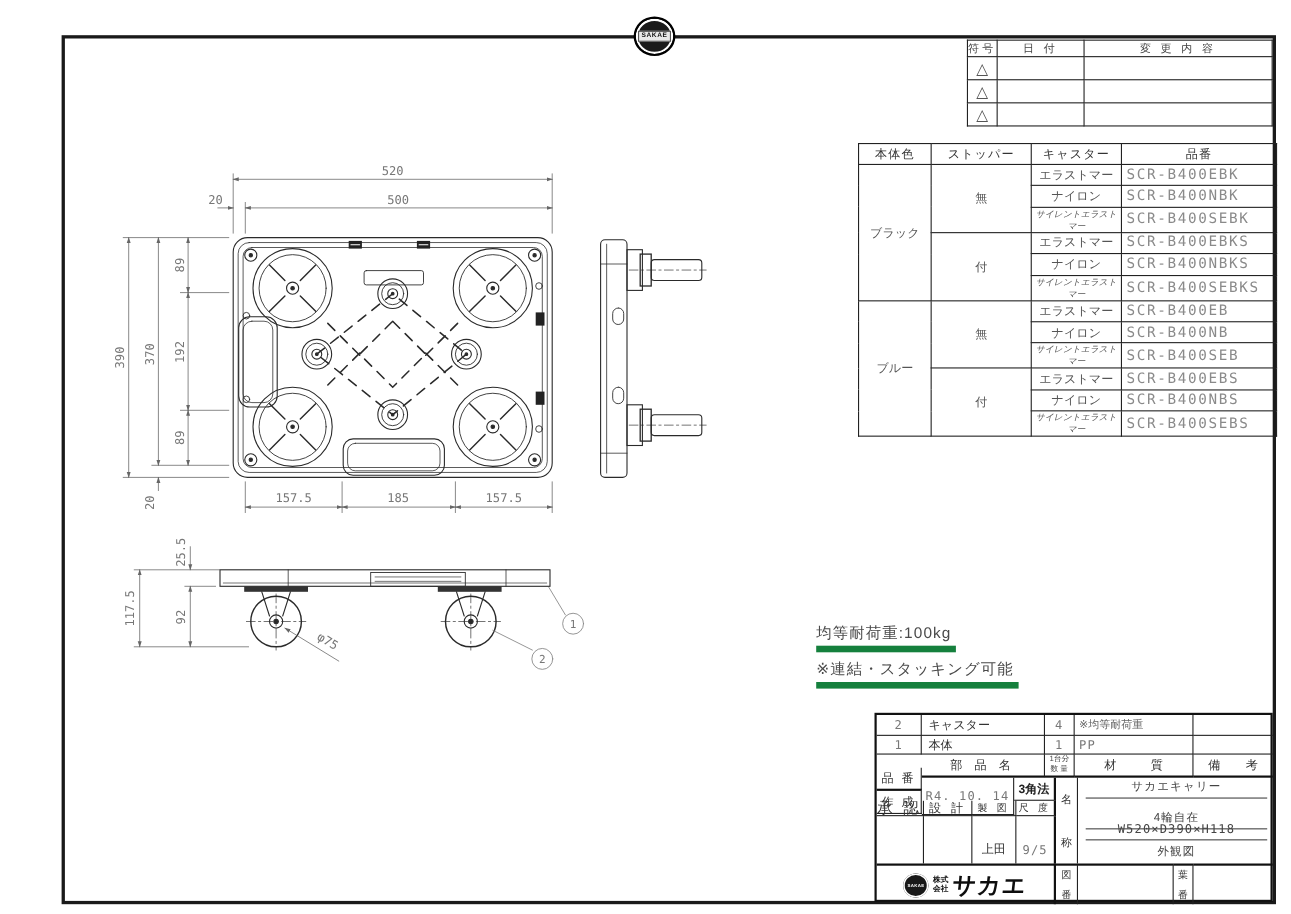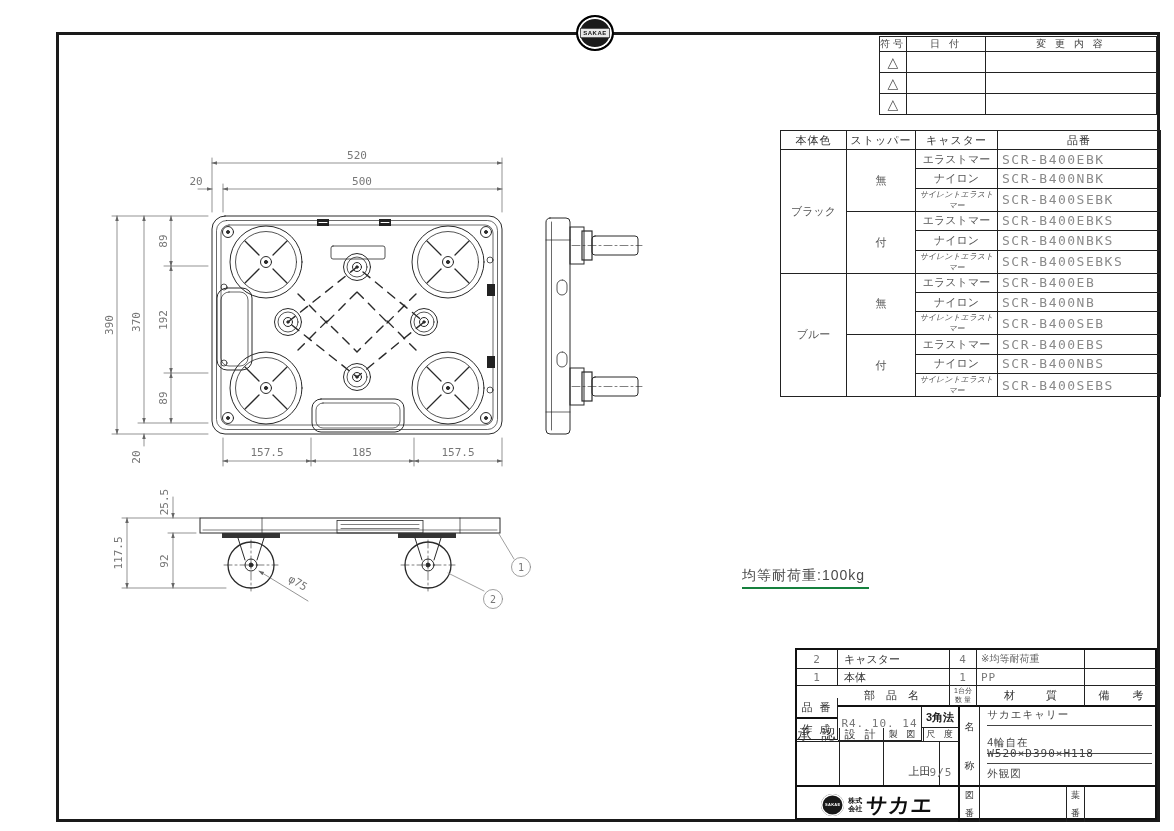--- a/index.html
+++ b/index.html
@@ -27,35 +27,35 @@
   #parts th, #parts td { border:1px solid #222; font-weight:normal; }
   #parts th { font-size:11px; height:19px; color:#333; letter-spacing:1px; }
   #parts td { height:19.4px; text-align:center; font-size:11px; color:#555; }
   #parts td.code { font-family:"DejaVu Sans Mono","Liberation Mono",monospace; font-size:13px;
                    color:#8a8a8a; letter-spacing:1.5px; text-align:left; padding-left:4px; }
   #parts td.sq { font-size:8px; letter-spacing:0;font-style:italic; }
   #parts td.grp { font-size:11px; color:#555; }
 
   
   #notes { position:absolute; left:742px; top:567px; font-size:14px; color:#4a4a4a; letter-spacing:1px; }
-  #notes .note { display:inline-block; border-bottom:2px solid #15803d; padding:0 4px 2px 0; margin-bottom:7px; }
+  #notes .note { display:inline-block; border-bottom:6px solid #15803d; padding:0 4px 2px 0; margin-bottom:7px; }
 
   
   #tb { position:absolute; left:795px; top:648px; width:362px; height:172px; border:2px solid #111;
         font-size:11px; color:#333; }
   .cell { position:absolute; display:flex; align-items:center; justify-content:center; overflow:hidden; }
   .bR { border-right:1px solid #222; } .bB { border-bottom:1px solid #222; }
   .bR2 { border-right:2px solid #111; } .bB2 { border-bottom:2px solid #111; }
   .mono { font-family:"DejaVu Sans Mono","Liberation Mono",monospace; color:#777; letter-spacing:1px; }
   .sp2 { letter-spacing:4px; } .sp1 { letter-spacing:2px;margin-top:12px; }
   .tiny { font-size:7px; line-height:1.15; text-align:center; color:#444; }
   .vlabel { flex-direction:column; justify-content:space-around; font-size:10px; color:#333; }
   .nameline { position:absolute; left:183px; width:179px; display:flex; align-items:center; justify-content:center;
               font-size:10.5px; color:#444; letter-spacing:1px; }
-  .nameline .inner { width:92%; text-align:left; border-bottom:1px solid #444; padding-bottom:3px; }
+  .nameline .inner { width:92%; text-align:center; border-bottom:1px solid #444; padding-bottom:3px; }
   .nameline.last .inner { border-bottom:none; }
   
   #companycell { gap:4px; }
   .clogo { width:23px; height:22px; background:#181818; border-radius:50%; box-shadow:0 0 0 1.5px #fff inset;
            display:flex; align-items:center; justify-content:center; flex:0 0 auto; }
   .clogo span { color:#fff; font-size:4px; font-weight:bold; letter-spacing:.3px; }
   .kk { font-size:7px; font-weight:bold; color:#111; line-height:1.1; text-align:center; }
   .cname { font-size:21px; font-weight:900; color:#0d0d0d; transform:skewX(-6deg); letter-spacing:1px; }
 
   svg text { font-family:"DejaVu Sans Mono","Liberation Mono",monospace; fill:#777; }
@@ -92,21 +92,21 @@
           <td></td>
           <td></td>
     </tr>
   </tbody>
     </table>
 
   <table id="parts">
     <tbody>
         <tr>
       <th style="width:66px">本体色</th>
-      <th style="width:69px">ストッパー</th>
+      <th style="width:91px">ストッパー</th>
       <th style="width:82px">キャスター</th>
       <th>品番</th>
     </tr>
     <tr>
       <td class="grp" rowspan="6">ブラック</td>
       <td class="grp" rowspan="3">無</td>
       <td>エラストマー</td>
       <td class="code">SCR-B400EBK</td>
     </tr>
     <tr>
@@ -155,20 +155,21 @@
     </tr>
     <tr>
       <td class="sq">サイレントエラストマー</td>
       <td class="code">SCR-B400SEBS</td>
     </tr>
   </tbody>
     </table>
 
   <div id="notes">
     <div><span class="note">均等耐荷重:100kg</span></div>
+    <div><span class="note">※連結・スタッキング可能</span></div>
   </div>
 
   <svg width="1174" height="831" viewBox="0 0 1174 831" style="position:absolute;left:0;top:0;" fill="none" stroke-linecap="round">
     <defs>
       <marker id="arr" viewBox="0 0 10 10" refX="9" refY="5" markerWidth="8" markerHeight="8" orient="auto-start-reverse">
         <path d="M0,1.8 L10,5 L0,8.2 z" fill="#666" stroke="none"></path>
       </marker>
     </defs>
 
     <g stroke="#2a2a2a" stroke-width="1">
@@ -436,21 +437,21 @@
     <div class="cell bR bB mono" style="left:41px;top:57px;width:84px;height:34px;font-size:11px">R4. 10. 14</div>
     <div class="cell bR2 bB" style="left:125px;top:57px;width:38px;height:21px;font-weight:bold;color:#222">3角法</div>
 
     <div class="cell bR bB" style="left:0;top:78px;width:43px;height:14px;font-size:14px;letter-spacing:3px">承 認</div>
     <div class="cell bR bB" style="left:43px;top:78px;width:44px;height:14px;font-size:11px;letter-spacing:3px">設 計</div>
     <div class="cell bR bB" style="left:87px;top:78px;width:40px;height:14px;font-size:9px;letter-spacing:3px">製 図</div>
     <div class="cell bR2 bB" style="left:127px;top:78px;width:36px;height:14px;font-size:9px;letter-spacing:3px">尺 度</div>
 
     <div class="cell bR" style="left:0;top:92px;width:43px;height:43px"></div>
     <div class="cell bR" style="left:43px;top:92px;width:44px;height:43px"></div>
-    <div class="cell bR" style="left:103px;top:92px;width:40px;height:43px;align-items:flex-end;padding-bottom:6px">上田</div>
+    <div class="cell bR" style="left:87px;top:92px;width:40px;height:43px;align-items:flex-end;padding-bottom:6px">上田</div>
     <div class="cell bR2 mono" style="left:127px;top:92px;width:36px;height:43px;align-items:flex-end;padding-bottom:6px;font-size:11px">9/5</div>
 
     <div class="cell bR vlabel" style="left:163px;top:57px;width:20px;height:78px">
       <span>名</span>
       <span>称</span>
     </div>
 
     <div class="nameline" style="top:57px;height:20px">
         <div class="inner">サカエキャリー</div>
       </div>

